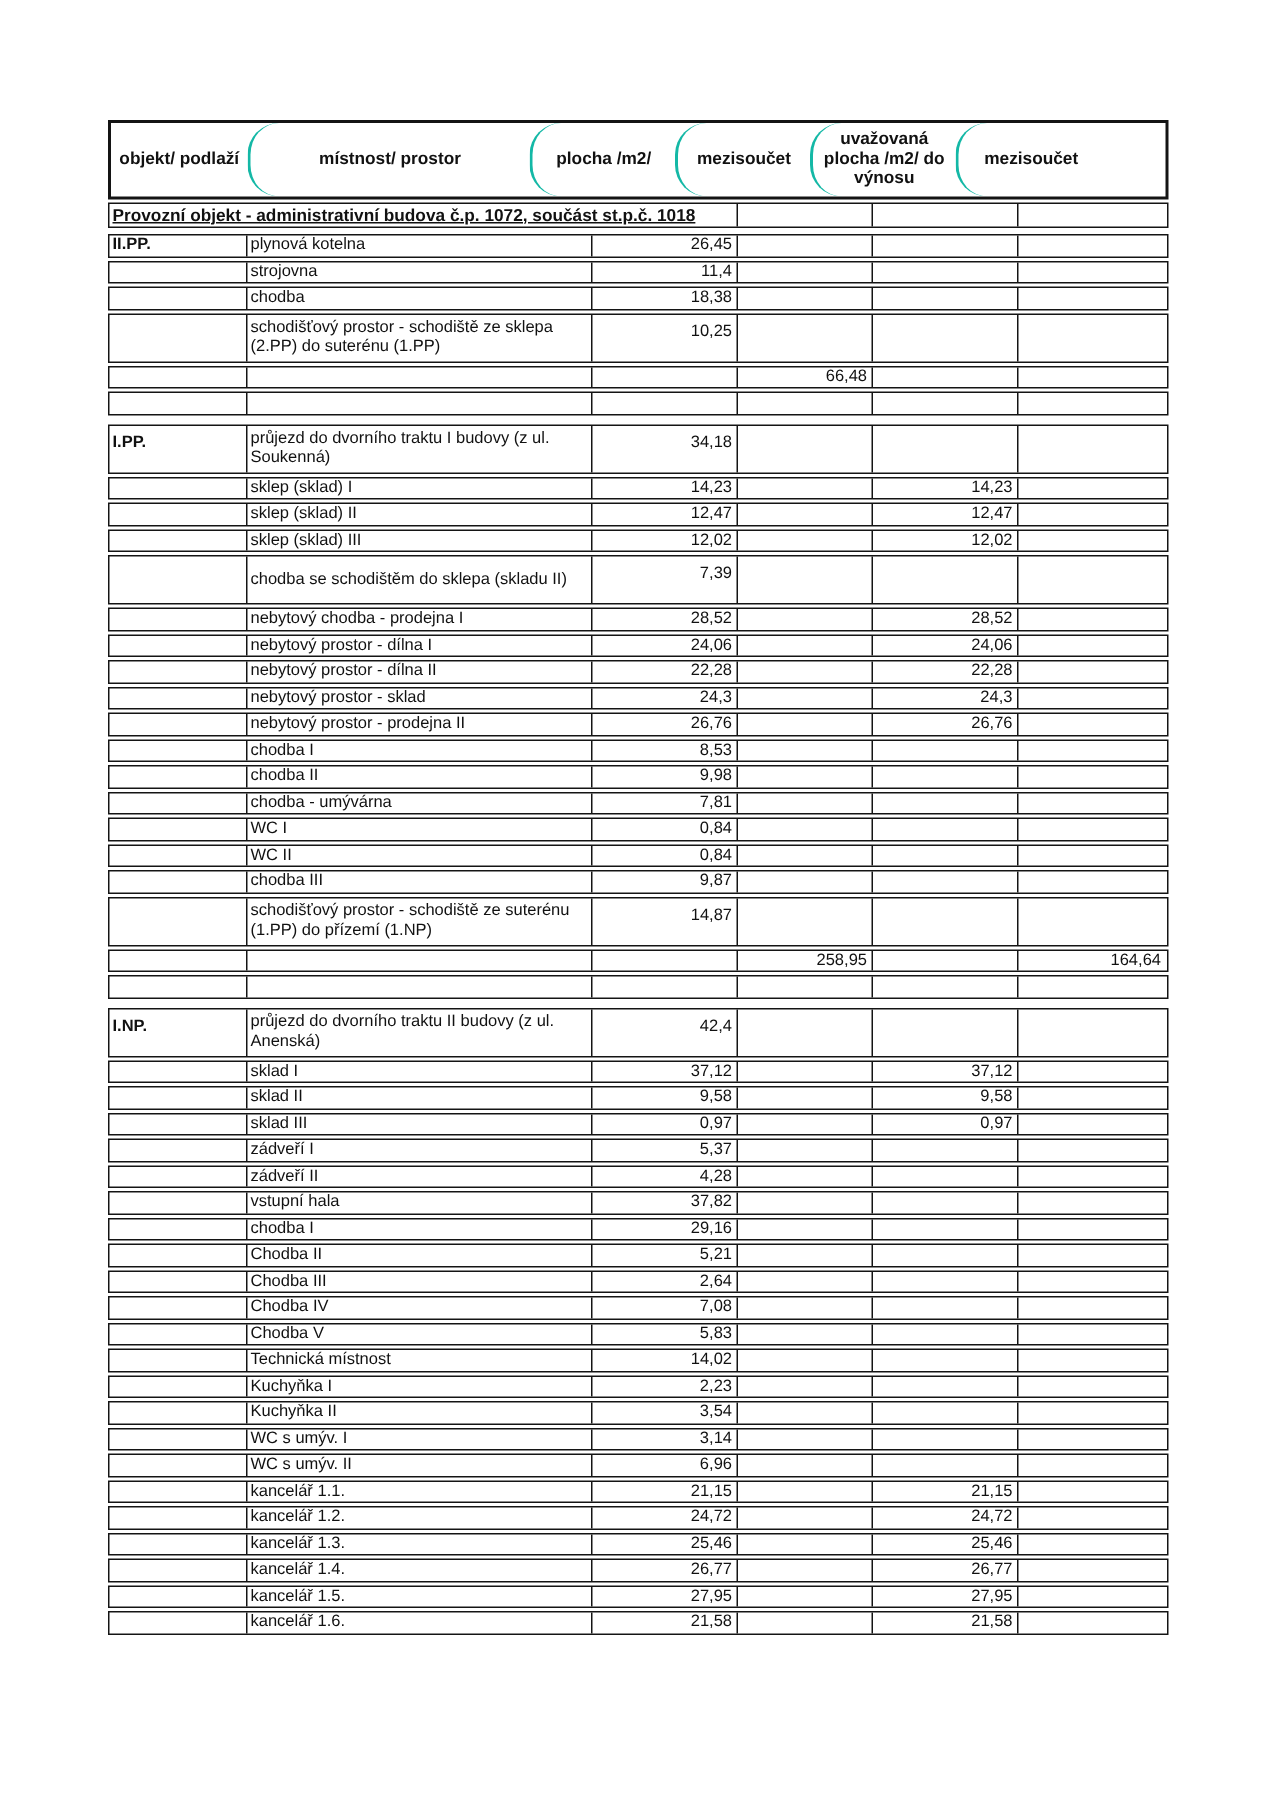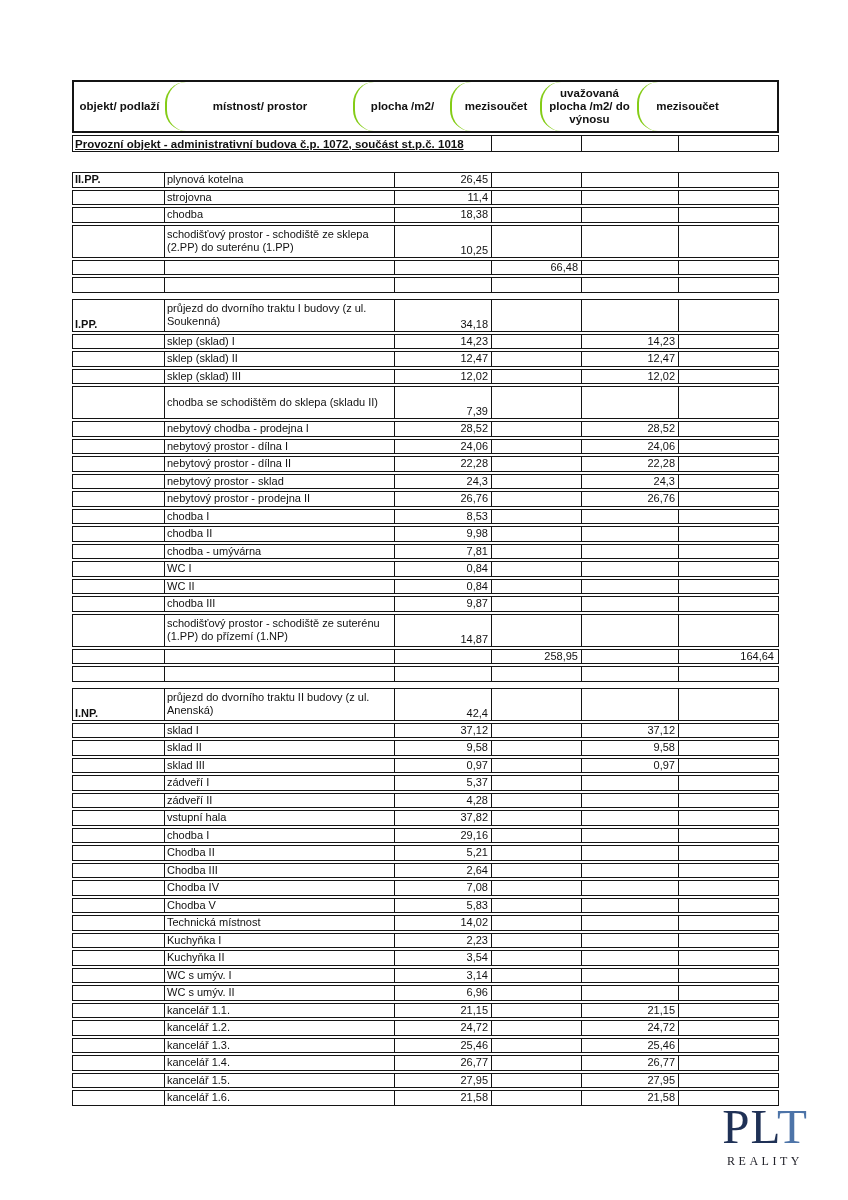--- a/index.html
+++ b/index.html
@@ -26,28 +26,28 @@
     font-weight:bold;
     font-size:11.5px;
   }
   .hcell{
     box-sizing:border-box;
     display:flex;align-items:center;justify-content:center;
     text-align:center;
     line-height:13px;
     padding:0 2px;
   }
-  .hcell + .hcell{border-left:2px solid #84cc16;border-radius:21px;}
+  .hcell + .hcell{border-left:2px solid #14b8a6;border-radius:21px;}
   
   .srow{
     display:flex;
     border:1.5px solid #141414;
     height:17px;
     box-sizing:border-box;
-    margin-bottom:20px;
+    margin-bottom:4px;
     font-size:11.5px;
   }
   .scell{
     box-sizing:border-box;
     display:flex;align-items:center;
     overflow:hidden;white-space:nowrap;
   }
   .scell.merged{
     width:418px;
     font-weight:bold;
@@ -79,21 +79,21 @@
   .c3{width:90px;}
   .c4{width:97px;}
   .c5{width:99px;}
   .hc0{width:91px;text-align:right;} .hc1{width:188px;} .hc2{width:97px;}
   .hc3{width:90px;} .hc4{width:97px;} .hc5{width:99px;}
   .sc3{width:90px;} .sc4{width:97px;} .sc5{width:99px;}
   .cell.floor{padding-left:2px;font-weight:bold;}
   .cell.room{padding-left:2px;}
   .cell.num{justify-content:flex-end;padding-right:3px;}
   .row.tall .cell.num,
-  .row.tall .cell.floor{align-items:flex-end;padding-bottom:0;}
+  .row.tall .cell.floor{align-items:flex-end;padding-bottom:13px;}
   .row.tall .cell.room span{white-space:normal;}
   .cell span{white-space:nowrap;}
   .row.tall .cell.room{align-items:center;}
   .gap{height:4px;}
   
   .logo{
     position:absolute;
     left:700px;top:1102px;
     width:130px;
     text-align:center;
@@ -1105,18 +1105,14 @@
           <div class="cell c4 num">
             <span>21,58</span>
           </div>
           <div class="cell c5 num">
             <span></span>
           </div>
         </div>
       </div>
   </div>
 
-  <div class="logo">
-    <div class="word"><span style="color: rgb(31, 49, 86);">P</span><span style="color: rgb(31, 49, 86);">L</span><span style="color: rgb(77, 116, 168);">T</span></div>
-    <div class="sub">REALITY</div>
-  </div>
 
 </div>
 
 </body></html>

